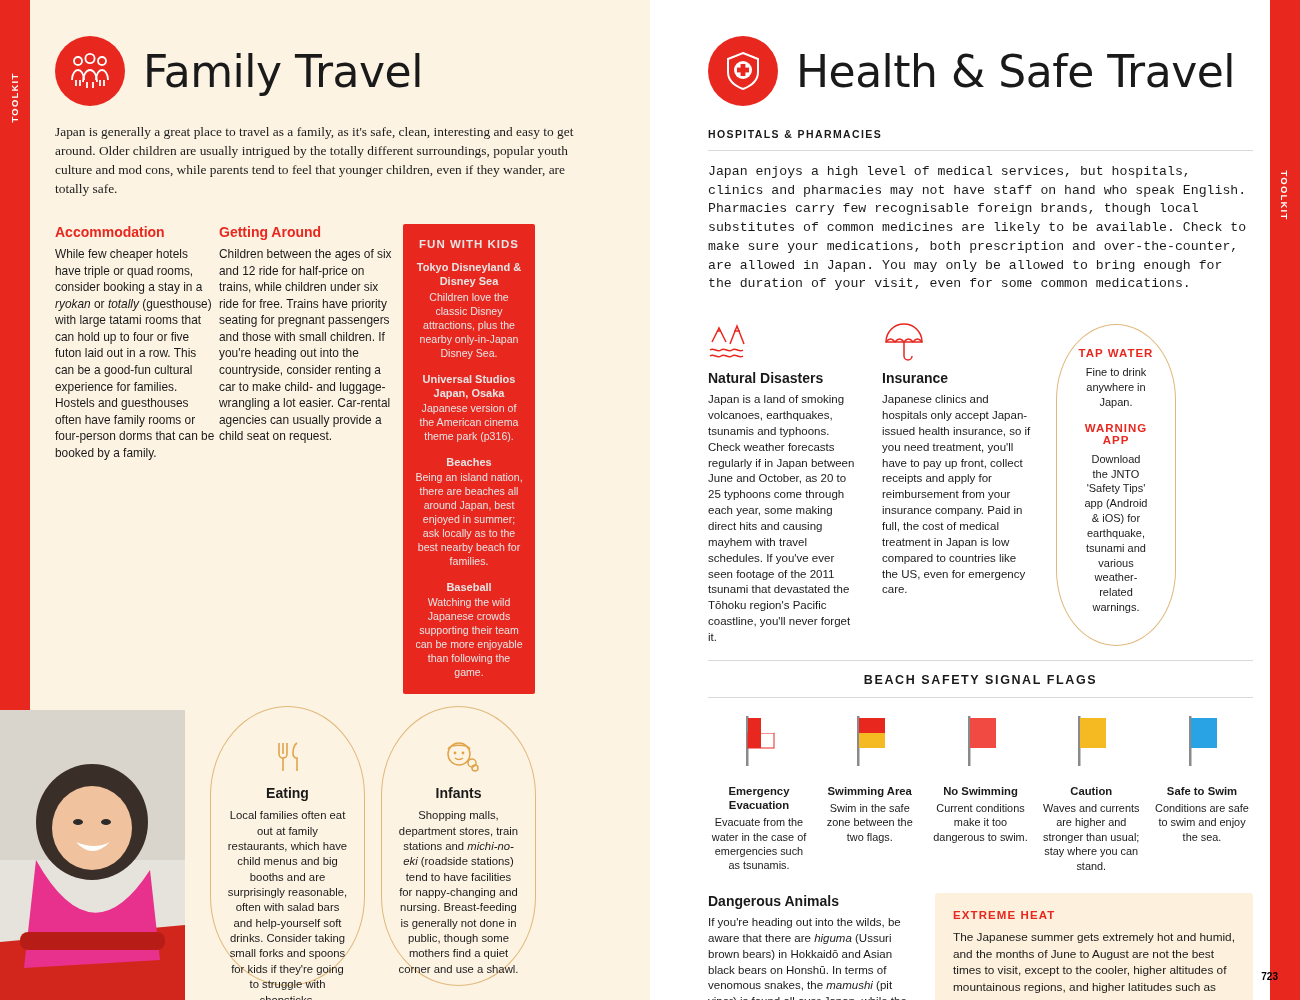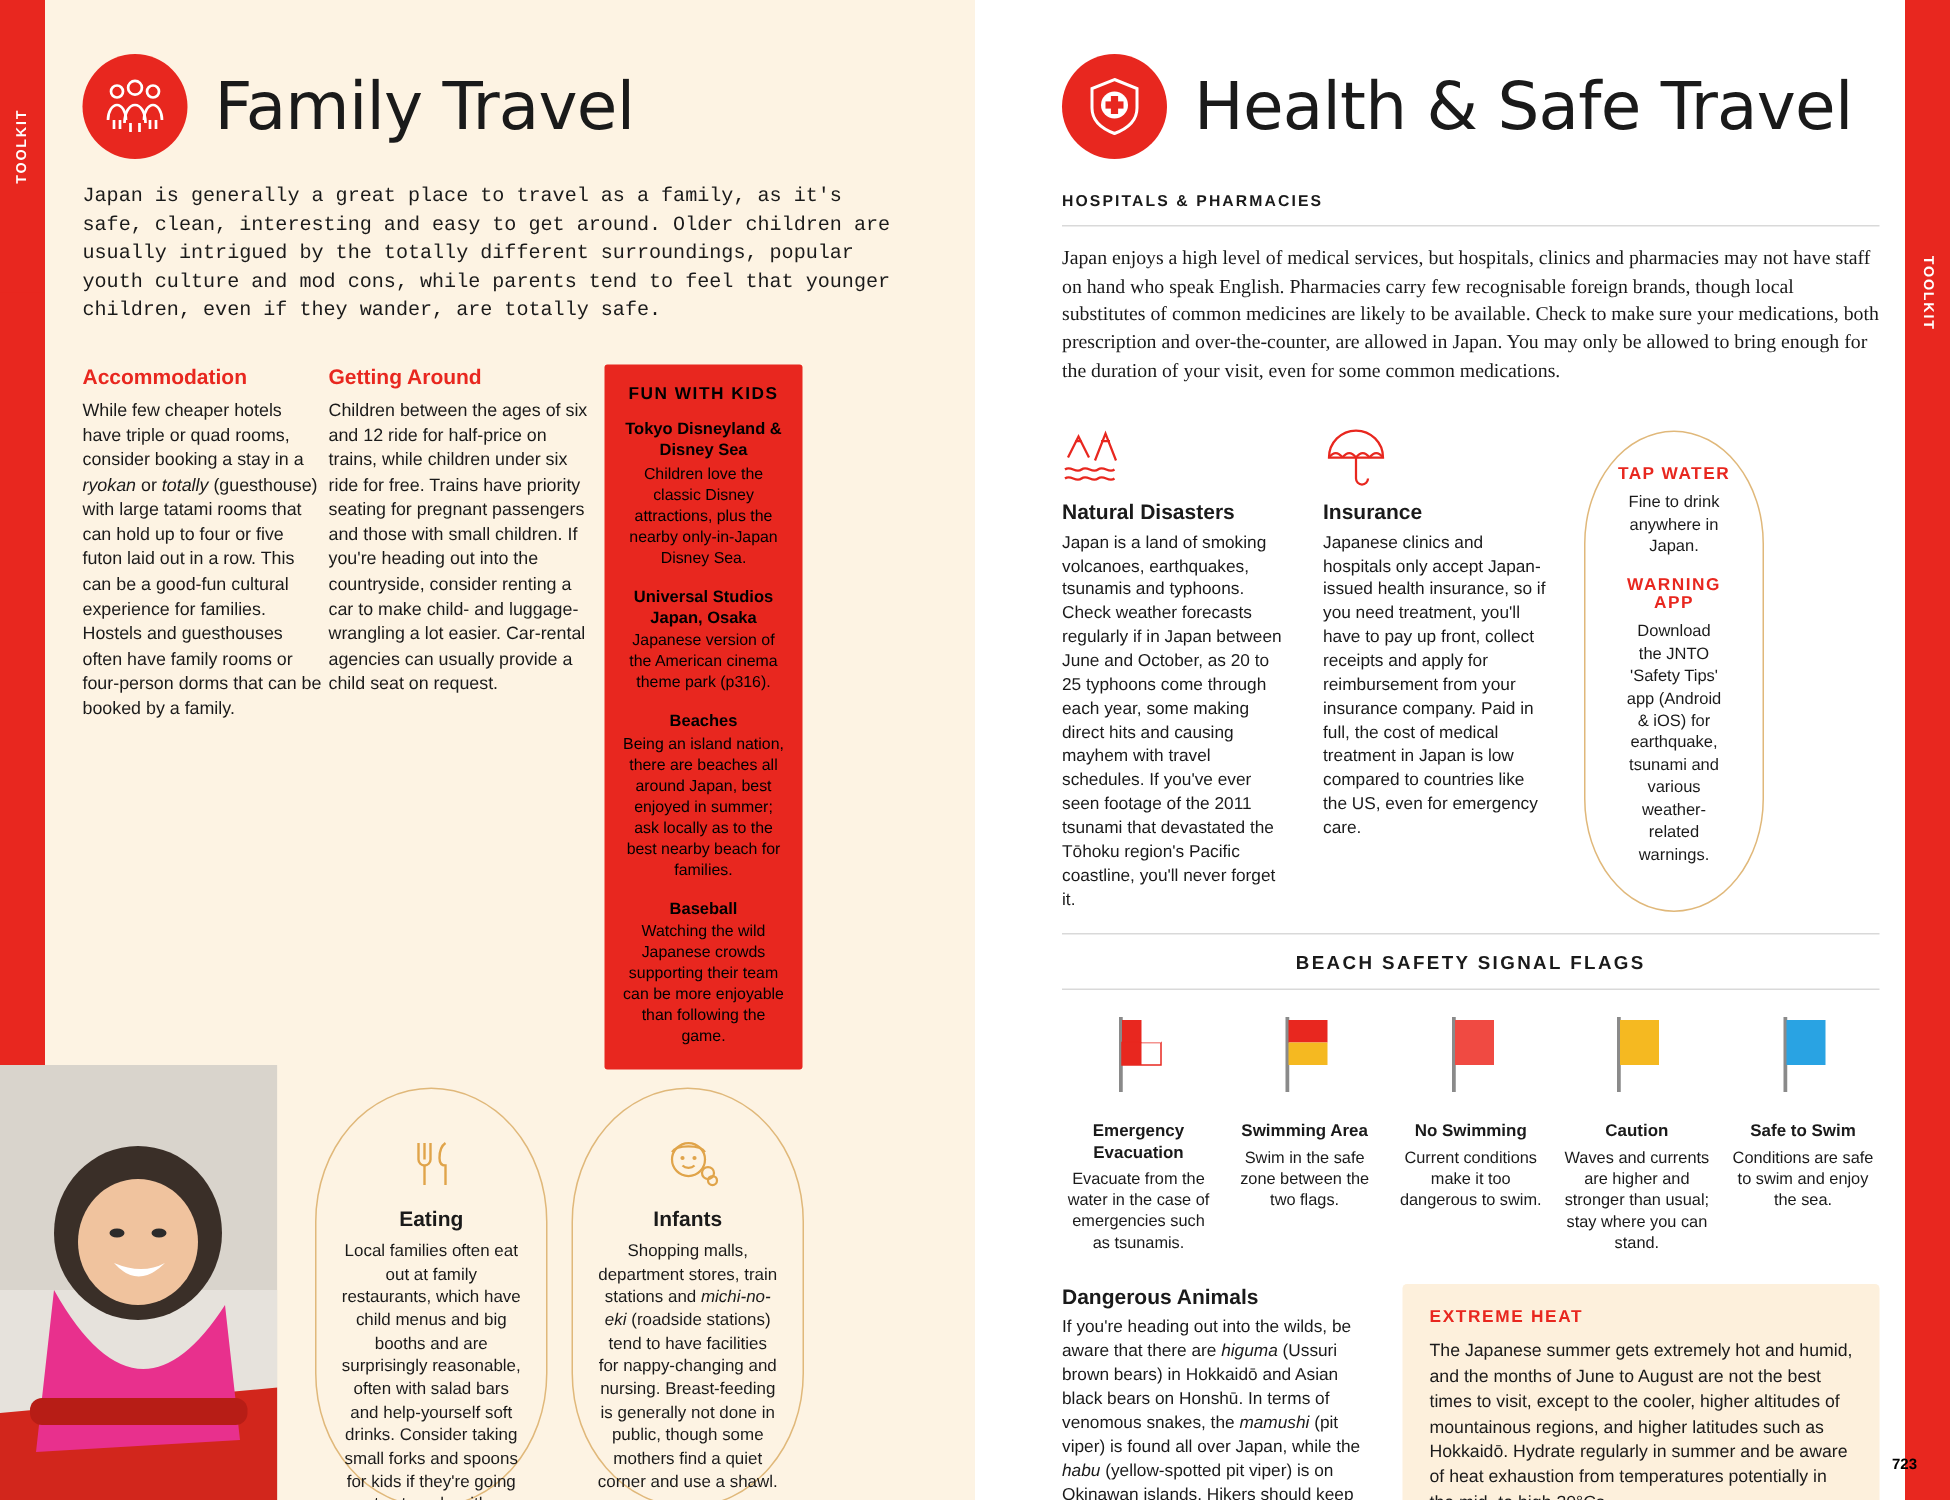--- a/index.html
+++ b/index.html
@@ -49,41 +49,41 @@
     background:#e8271f; display:flex; align-items:center; justify-content:center;
     flex:0 0 auto;
   }
   h1.title {
     font-size:44px; font-weight:400; margin:0;
     letter-spacing:-0.5px;
     font-family:"DejaVu Sans", sans-serif;
   }
   .intro {
     font-size:13.4px; line-height:1.42; margin-top:16px;
-    font-family:Liberation Mono, monospace;
+    font-family:Liberation Serif, serif;
   }
   .sec-label {
     font-size:10.5px; font-weight:bold; letter-spacing:1.4px;
     margin:0 0 10px 0;
   }
   h3.sub {
     color:#e8271f; font-size:14px; margin:0 0 6px 0; font-weight:bold;
   }
   .body-col {
     font-size:11.9px; line-height:1.39;
   }
 
   
   .lp-inner { position:absolute; left:55px; top:36px; width:545px; }
   .three-col { display:flex; gap:4px; margin-top:26px; }
   .col-a { width:160px; }
   .col-b { width:180px; }
 
   .redbox {
-    width:132px; background:#e8271f; color:#000000;
+    width:132px; background:#e8271f; color:#e5e5e5;
     padding:14px 12px; text-align:center; border-radius:2px;
   }
   .redbox h4 { margin:0 0 10px 0; font-size:11.5px; letter-spacing:1px; }
   .redbox .item-t { font-weight:bold; font-size:11px; line-height:1.3; }
   .redbox .item-d { font-size:10.6px; line-height:1.32; margin:2px 0 11px 0; }
   .redbox .item-d:last-child { margin-bottom:0; }
 
   
   .ovals { display:flex; gap:16px; margin-top:12px; }
   .oval {
@@ -100,21 +100,21 @@
     overflow:hidden;
   }
 
   .folio { position:absolute; bottom:18px; font-size:10px; font-weight:bold; }
   .folio-l { left:22px; color:#fff; }
   .folio-r { right:22px; color:#000; }
 
   
   .rp-inner { position:absolute; left:58px; top:36px; width:545px; }
   .rp-intro { font-size:13.2px; line-height:1.42; margin-top:2px;
-    font-family:Liberation Serif, serif; }
+    font-family:Liberation Mono, monospace; }
   .rp-rule { border-top:1px solid #d9d9d9; margin:14px 0 12px; }
 
   .trio { display:flex; gap:22px; margin-top:18px; }
   .trio .tcol { width:152px; }
   .trio h4 { font-size:14px; margin:8px 0 6px; font-weight:bold; }
   .trio p { margin:0; font-size:11.5px; line-height:1.38; }
   .icon-slot { height:50px; display:flex; align-items:flex-end; }
 
   .tap-oval {
     width:120px; border:1px solid #e0b87a; border-radius:62px/78px;

